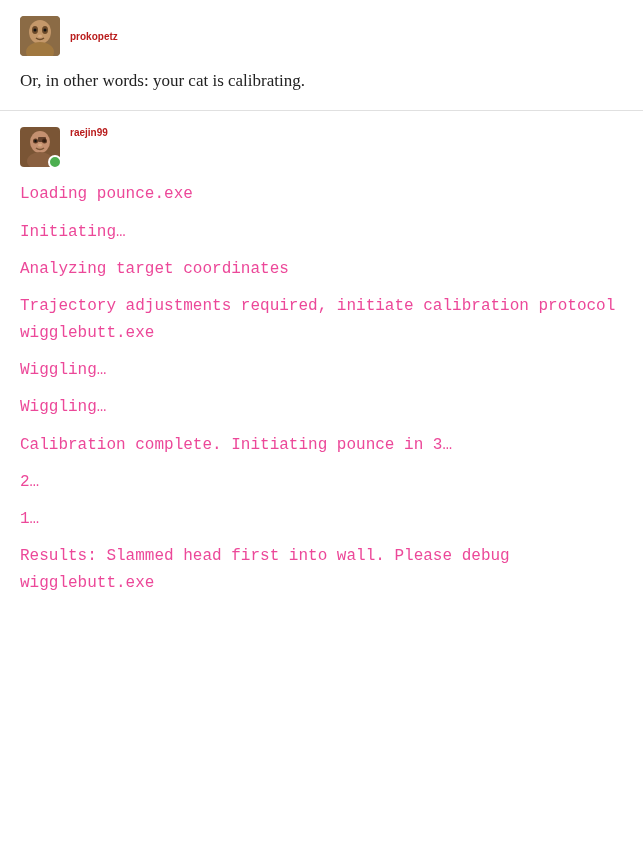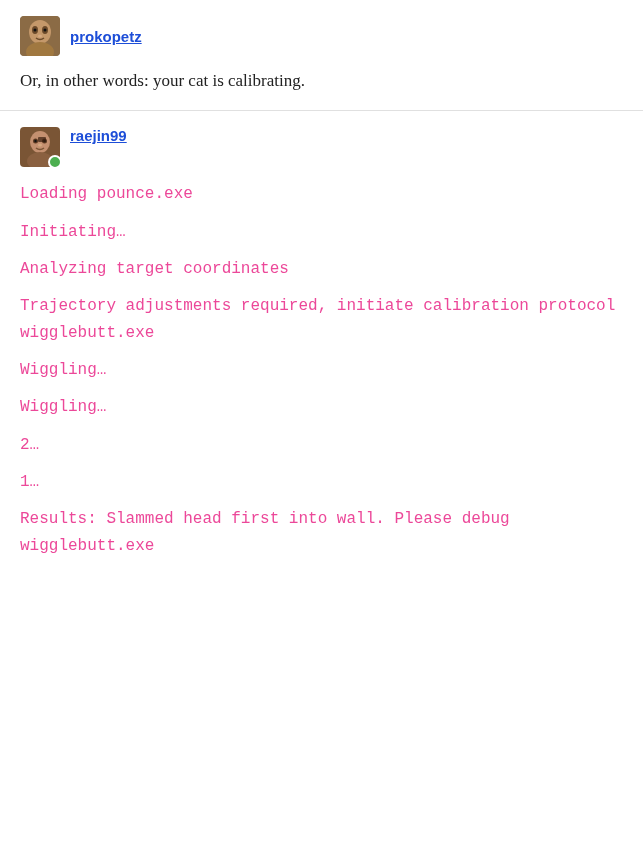--- a/index.html
+++ b/index.html
@@ -33,23 +33,22 @@
       border-radius: 4px;
       margin-right: 10px;
       background: #8B7355;
       overflow: hidden;
       flex-shrink: 0;
     }
 
     .username {
       font-family: Arial, Helvetica, sans-serif;
       font-weight: bold;
-      font-size: 15px;
-      color: #1d4ed8;
-      text-decoration: underline;
+      font-size: 10px;
+      color: #b91c1c;
     }
 
     .post-text {
       font-size: 17px;
       line-height: 1.55;
       color: #222222;
     }
 
     .post-text p {
       margin-bottom: 14px;
@@ -149,17 +148,18 @@
     </div>
     <span class="username">raejin99</span>
   </div>
   <div class="mono-text">
     <p>Loading pounce.exe</p>
     <p>Initiating…</p>
     <p>Analyzing target coordinates</p>
     <p>Trajectory adjustments required, initiate calibration protocol wigglebutt.exe</p>
     <p>Wiggling…</p>
     <p>Wiggling…</p>
+    <p>Calibration complete. Initiating pounce in 3…</p>
     <p>2…</p>
     <p>1…</p>
     <p>Results: Slammed head first into wall. Please debug wigglebutt.exe</p>
   </div>
 </div>
 
 </body></html>

